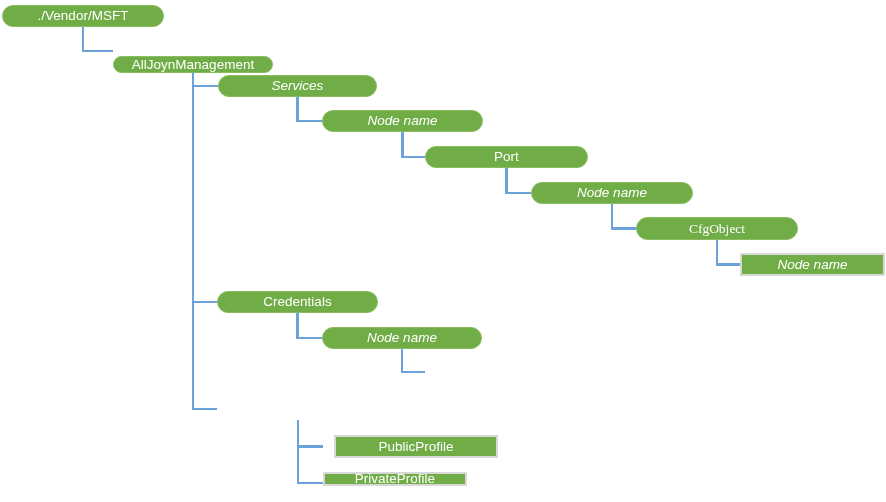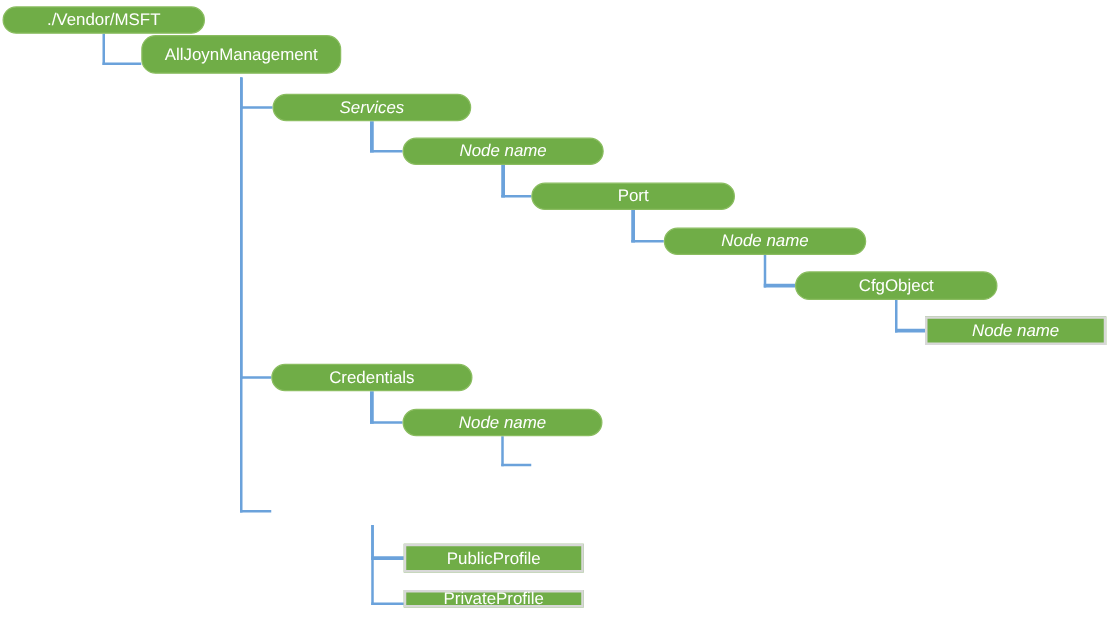--- a/index.html
+++ b/index.html
@@ -62,25 +62,25 @@
       <div class="connector" style="left: 400.75px; top: 370.75px; width: 24.25px; height: 2.5px;"></div>
       <div class="connector" style="left: 191.75px; top: 62px; width: 2.5px; height: 348.25px;"></div>
       <div class="connector" style="left: 191.75px; top: 407.75px; width: 25.25px; height: 2.5px;"></div>
       <div class="connector" style="left: 296.75px; top: 420px; width: 2.5px; height: 27.75px;"></div>
       <div class="connector" style="left: 296.75px; top: 445.25px; width: 26.25px; height: 2.5px;"></div>
       <div class="connector" style="left: 296.75px; top: 420px; width: 2.5px; height: 64.25px;"></div>
       <div class="connector" style="left: 296.75px; top: 481.75px; width: 26.25px; height: 2.5px;"></div>
     </div>
   <div class="layer">
       <div class="node rounded" style="left: 2px; top: 5px; width: 162px; height: 22px;">./Vendor/MSFT</div>
-      <div class="node rounded" style="left: 113px; top: 28px; width: 160px; height: 31px;">AllJoynManagement</div>
+      <div class="node rounded" style="left: 113px; top: 56px; width: 160px; height: 17px;">AllJoynManagement</div>
       <div class="node rounded" style="left: 218px; top: 75px; width: 159px; height: 22px; font-style: italic;">Services</div>
       <div class="node rounded italic" style="left: 322px; top: 110px; width: 161px; height: 22px;">Node name</div>
       <div class="node rounded" style="left: 425px; top: 146px; width: 163px; height: 22px;">Port</div>
       <div class="node rounded italic" style="left: 531px; top: 182px; width: 162px; height: 22px;">Node name</div>
-      <div class="node rounded" style="left: 636px; top: 217px; width: 162px; height: 23px;">CfgObject</div>
+      <div class="node rounded" style="left: 636px; top: 217px; width: 162px; height: 23px; font-family: Liberation Serif, serif;">CfgObject</div>
       <div class="node rect italic" style="left: 740px; top: 253px; width: 145px; height: 23px;">Node name</div>
       <div class="node rounded" style="left: 217px; top: 291px; width: 161px; height: 22px;">Credentials</div>
       <div class="node rounded italic" style="left: 322px; top: 327px; width: 160px; height: 22px;">Node name</div>
-      <div class="node rect" style="left: 323px; top: 435px; width: 144px; height: 23px;">PublicProfile</div>
+      <div class="node rect" style="left: 334px; top: 435px; width: 164px; height: 23px;">PublicProfile</div>
       <div class="node rect" style="left: 323px; top: 472px; width: 144px; height: 14px;">PrivateProfile</div>
     </div>
 </div>
 
 </body></html>

